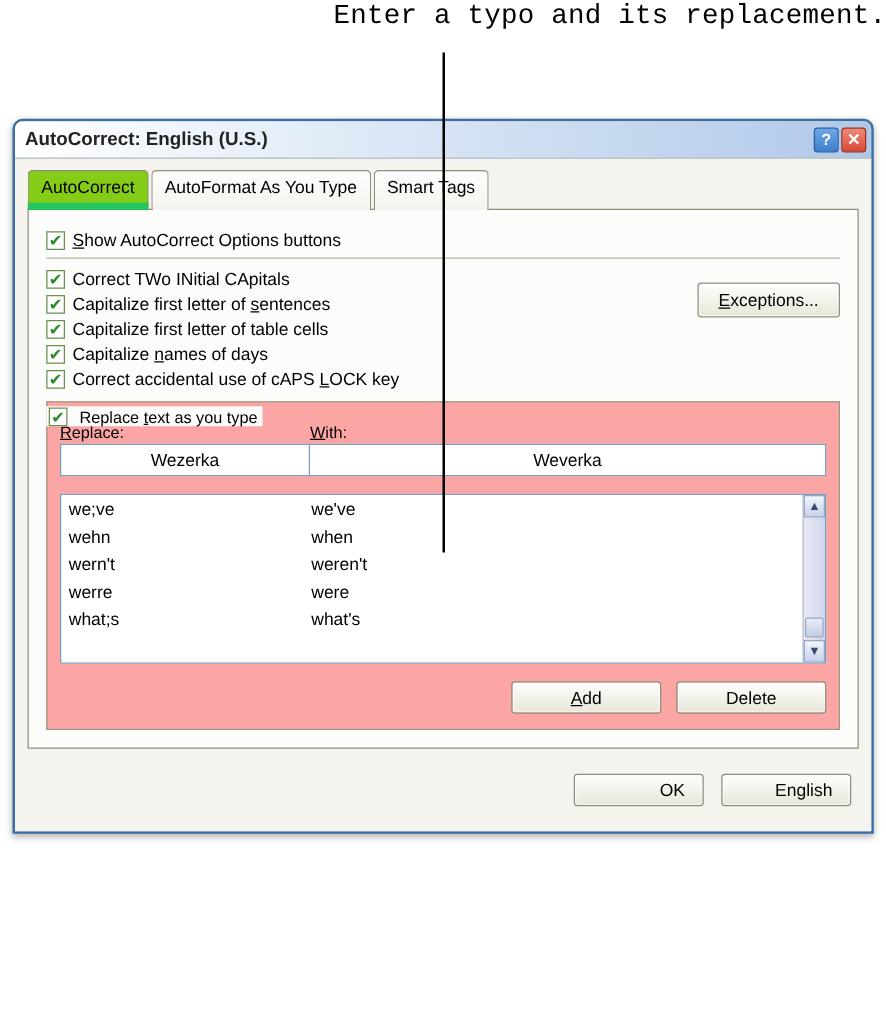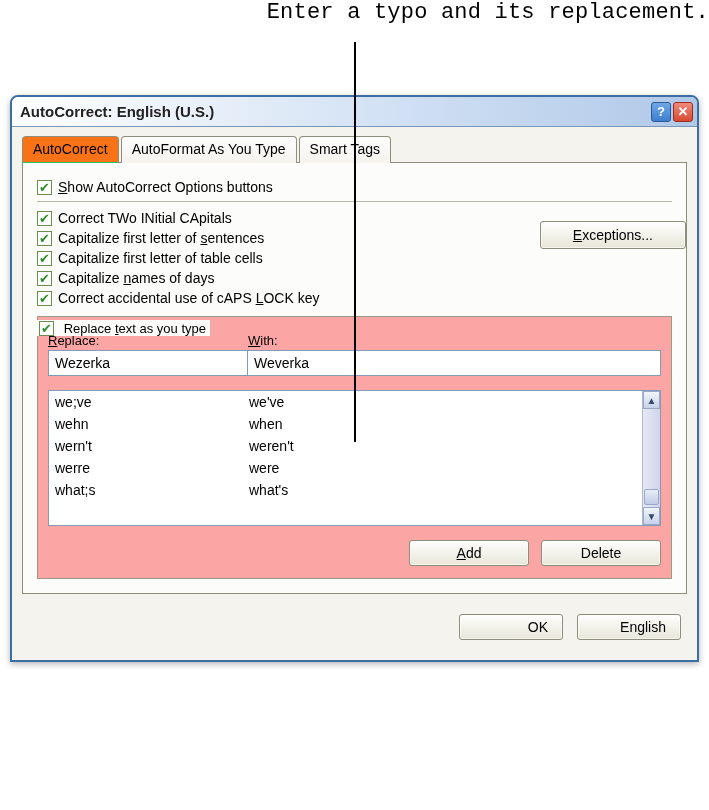--- a/index.html
+++ b/index.html
@@ -82,23 +82,23 @@
     border: 1px solid #8e8e7c;
     border-bottom: none;
     border-top-left-radius: 4px;
     border-top-right-radius: 4px;
     padding: 4px 10px 5px 10px;
     font-size: 14px;
     position: relative;
     top: 1px;
   }
   .tab.active {
-    background: #f97316;
+    background: #84cc16;
     font-weight: normal;
-    border-bottom: 1px solid #22c55e;
+    border-bottom: 6px solid #22c55e;
     z-index: 3;
   }
   .tab-panel {
     border: 1px solid #8e8e7c;
     background: #fcfcfa;
     padding: 12px 14px 14px 14px;
     position: relative;
     z-index: 1;
   }
   .chk-row {
@@ -127,23 +127,23 @@
     background: linear-gradient(#fefefe,#e8e6d8);
     border: 1px solid #8e8e7c;
     border-radius: 3px;
     padding: 4px 14px;
     font-size: 14px;
     box-shadow: inset 0 0 0 1px rgba(255,255,255,0.6);
     cursor: default;
   }
   .exceptions {
     position: absolute;
-    right: 0;
+    right: 14px;
     top: 58px;
-    padding: 5px 32px;
+    padding: 5px 16px;
   }
   .group-frame {
     border: 1px solid #999984;
     margin-top: -10px;
     padding: 8px 10px 12px 10px;
     position: relative;
     background: #fca5a5;
   }
   .group-legend {
     position: relative;
@@ -162,20 +162,21 @@
   .field-row {
     display: flex;
     margin-top: 2px;
   }
   .txt {
     border: 1px solid #7f9db9;
     background: #fff;
     height: 26px;
     font-size: 14px;
     padding: 2px 6px;
+    text-align: center;
   }
   .txt.replace { width: 200px; }
   .txt.with { flex: 1; border-left: none; }
   .listbox {
     margin-top: 14px;
     border: 1px solid #7f9db9;
     background: #fff;
     height: 136px;
     display: flex;
   }

